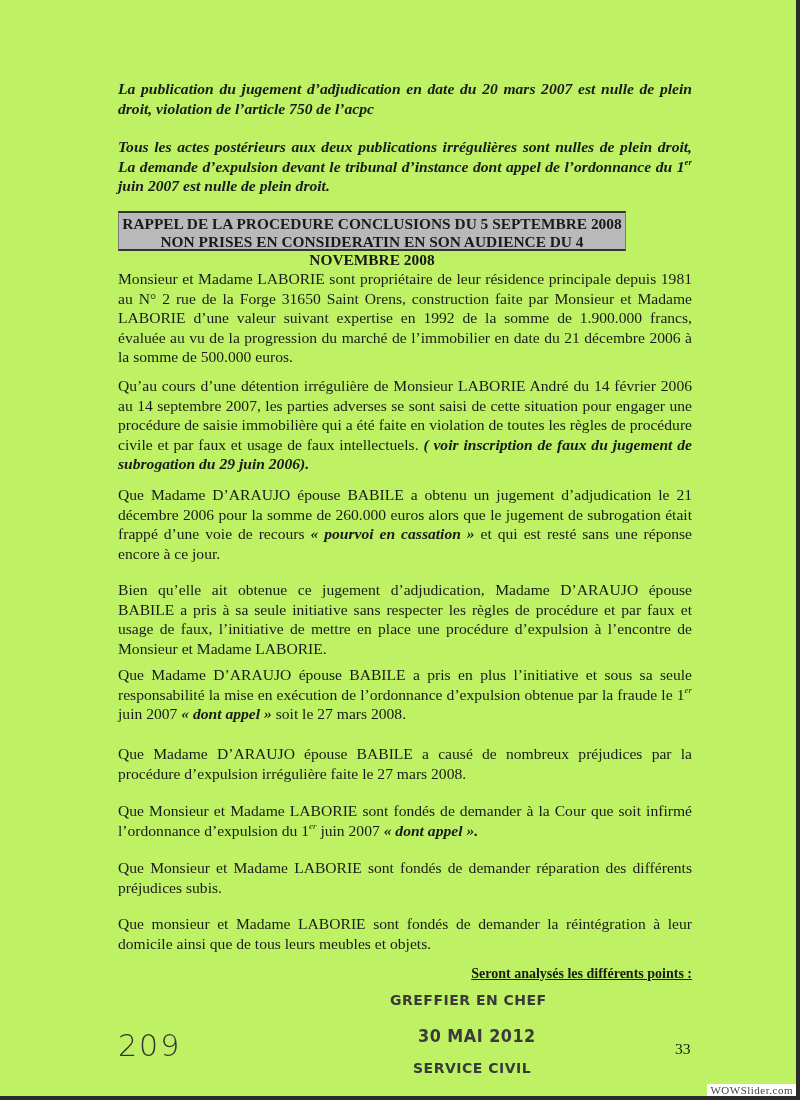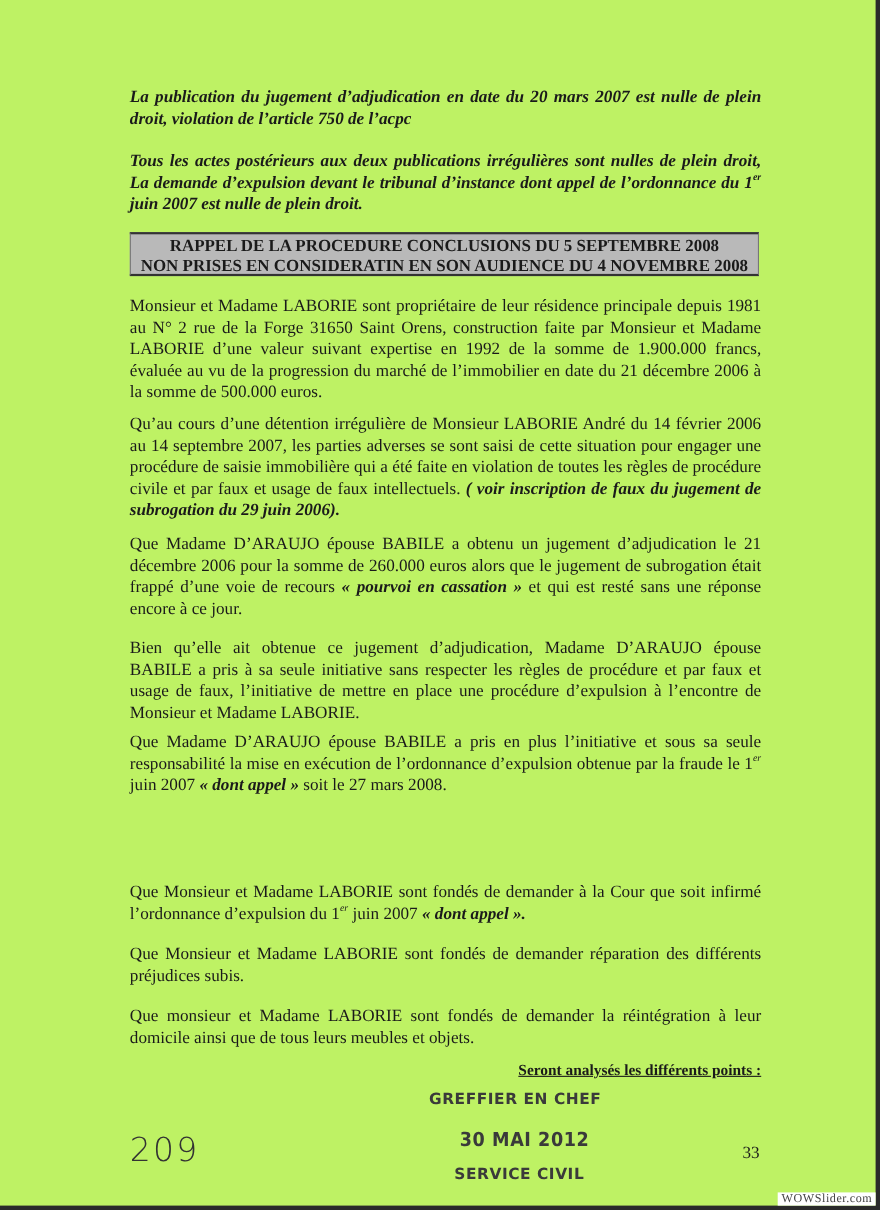--- a/index.html
+++ b/index.html
@@ -6,21 +6,21 @@
   body {
     width: 800px; height: 1100px; background: #fdfdfd; position: relative; overflow: hidden;
     font-family: "Liberation Serif", serif; color: #1a1a1a;
   }
   .page { position: absolute; left: 0; top: 0; width: 800px; height: 1100px; background: #bef264; }
   .frame-right { position: absolute; right: 0; top: 0; width: 4px; height: 1100px; background: #2a2a2a; }
   .frame-bottom { position: absolute; left: 0; bottom: 0; width: 800px; height: 4px; background: #2a2a2a; }
   .bi { font-weight: bold; font-style: italic; }
   sup { font-size: 9px; line-height: 0; vertical-align: 7px; font-style: italic; }
   .banner {
-    position: absolute; left: 118px; top: 211px; width: 572px; height: 40px;
+    position: absolute; left: 118px; top: 211px; width: 508px; height: 40px;
     background: #b9b9b9; border-top: 2px solid #333; border-bottom: 2px solid #333; border-left: 1px solid #777; border-right: 1px solid #777;
     text-align: center; font-weight: bold; font-size: 15.4px; line-height: 18px; padding-top: 2px; box-sizing: border-box;
   }
   .p { position: absolute; left: 118px; width: 574px; font-size: 15.6px; line-height: 19.6px; text-align: justify; margin: 0; }
   .heading { position: absolute; left: 118px; width: 574px; top: 966px; text-align: right; font-weight: bold; font-size: 14px; text-decoration: underline; }
   .stamp { position: absolute; font-family: "DejaVu Sans", sans-serif; font-weight: bold; color: #3a3a3a; letter-spacing: 0.5px; }
   .handnum { position: absolute; left: 118px; top: 1028px; font-family: "DejaVu Sans", sans-serif; font-size: 30px; color: #333; font-weight: 300; letter-spacing: 2px; }
   .pagenum { position: absolute; left: 675px; top: 1040px; font-size: 15.6px; }
   .watermark { position: absolute; right: 4px; bottom: 4px; background: #fff; font-family: Liberation Serif, serif; font-size: 11px; color: #444; padding: 0 3px; letter-spacing: 0.5px; }
 </style>
@@ -41,20 +41,21 @@
   <p class="p" style="top:269px;">Monsieur et Madame LABORIE sont propriétaire de leur résidence principale depuis 1981 au N° 2 rue de la Forge 31650 Saint Orens, construction faite par Monsieur et Madame LABORIE d’une valeur suivant expertise en 1992 de la somme de 1.900.000 francs, évaluée au vu de la progression du marché de l’immobilier en date du 21 décembre 2006 à la somme de 500.000 euros.</p>
 
   <p class="p" style="top:376px;"><span>Qu’au cours d’une détention irrégulière de Monsieur LABORIE André du 14 février 2006 au 14 septembre 2007, les parties adverses se sont saisi de cette situation pour engager une procédure de saisie immobilière qui a été faite en violation de toutes les règles de procédure civile et par faux et usage de faux intellectuels. </span><span class="bi">( voir inscription de faux du jugement de subrogation du 29 juin 2006).</span></p>
 
   <p class="p" style="top:485px;"><span>Que Madame D’ARAUJO épouse BABILE a obtenu un jugement d’adjudication le 21 décembre 2006 pour la somme de 260.000 euros alors que le jugement de subrogation était frappé d’une voie de recours </span><span class="bi">« pourvoi en cassation »</span><span> et qui est resté sans une réponse encore à ce jour.</span></p>
 
   <p class="p" style="top:580px;">Bien qu’elle ait obtenue ce jugement d’adjudication, Madame D’ARAUJO épouse BABILE a pris à sa seule initiative sans respecter les règles de procédure et par faux et usage de faux, l’initiative de mettre en place une procédure d’expulsion à l’encontre de Monsieur et Madame LABORIE.</p>
 
   <p class="p" style="top:665px;"><span>Que Madame D’ARAUJO épouse BABILE a pris en plus l’initiative et sous sa seule responsabilité la mise en exécution de l’ordonnance d’expulsion obtenue par la fraude le 1</span><sup>er</sup><span> juin 2007 </span><span class="bi">« dont appel »</span><span> soit le 27 mars 2008.</span></p>
 
+  <p class="p" style="top:744px;">Que Madame D’ARAUJO épouse BABILE a causé de nombreux préjudices par la procédure d’expulsion irrégulière faite le 27 mars 2008.</p>
 
   <p class="p" style="top:801px;"><span>Que Monsieur et Madame LABORIE sont fondés de demander à la Cour que soit infirmé l’ordonnance d’expulsion du 1</span><sup>er</sup><span> juin 2007 </span><span class="bi">« dont appel ».</span></p>
 
   <p class="p" style="top:858px;">Que Monsieur et Madame LABORIE sont fondés de demander réparation des différents préjudices subis.</p>
 
   <p class="p" style="top:914px;">Que monsieur et Madame LABORIE sont fondés de demander la réintégration à leur domicile ainsi que de tous leurs meubles et objets.</p>
 
   <div class="heading">Seront analysés les différents points :</div>
 
   <div class="stamp" style="left:390px; top:992px; font-size:14px;">GREFFIER EN CHEF</div>

